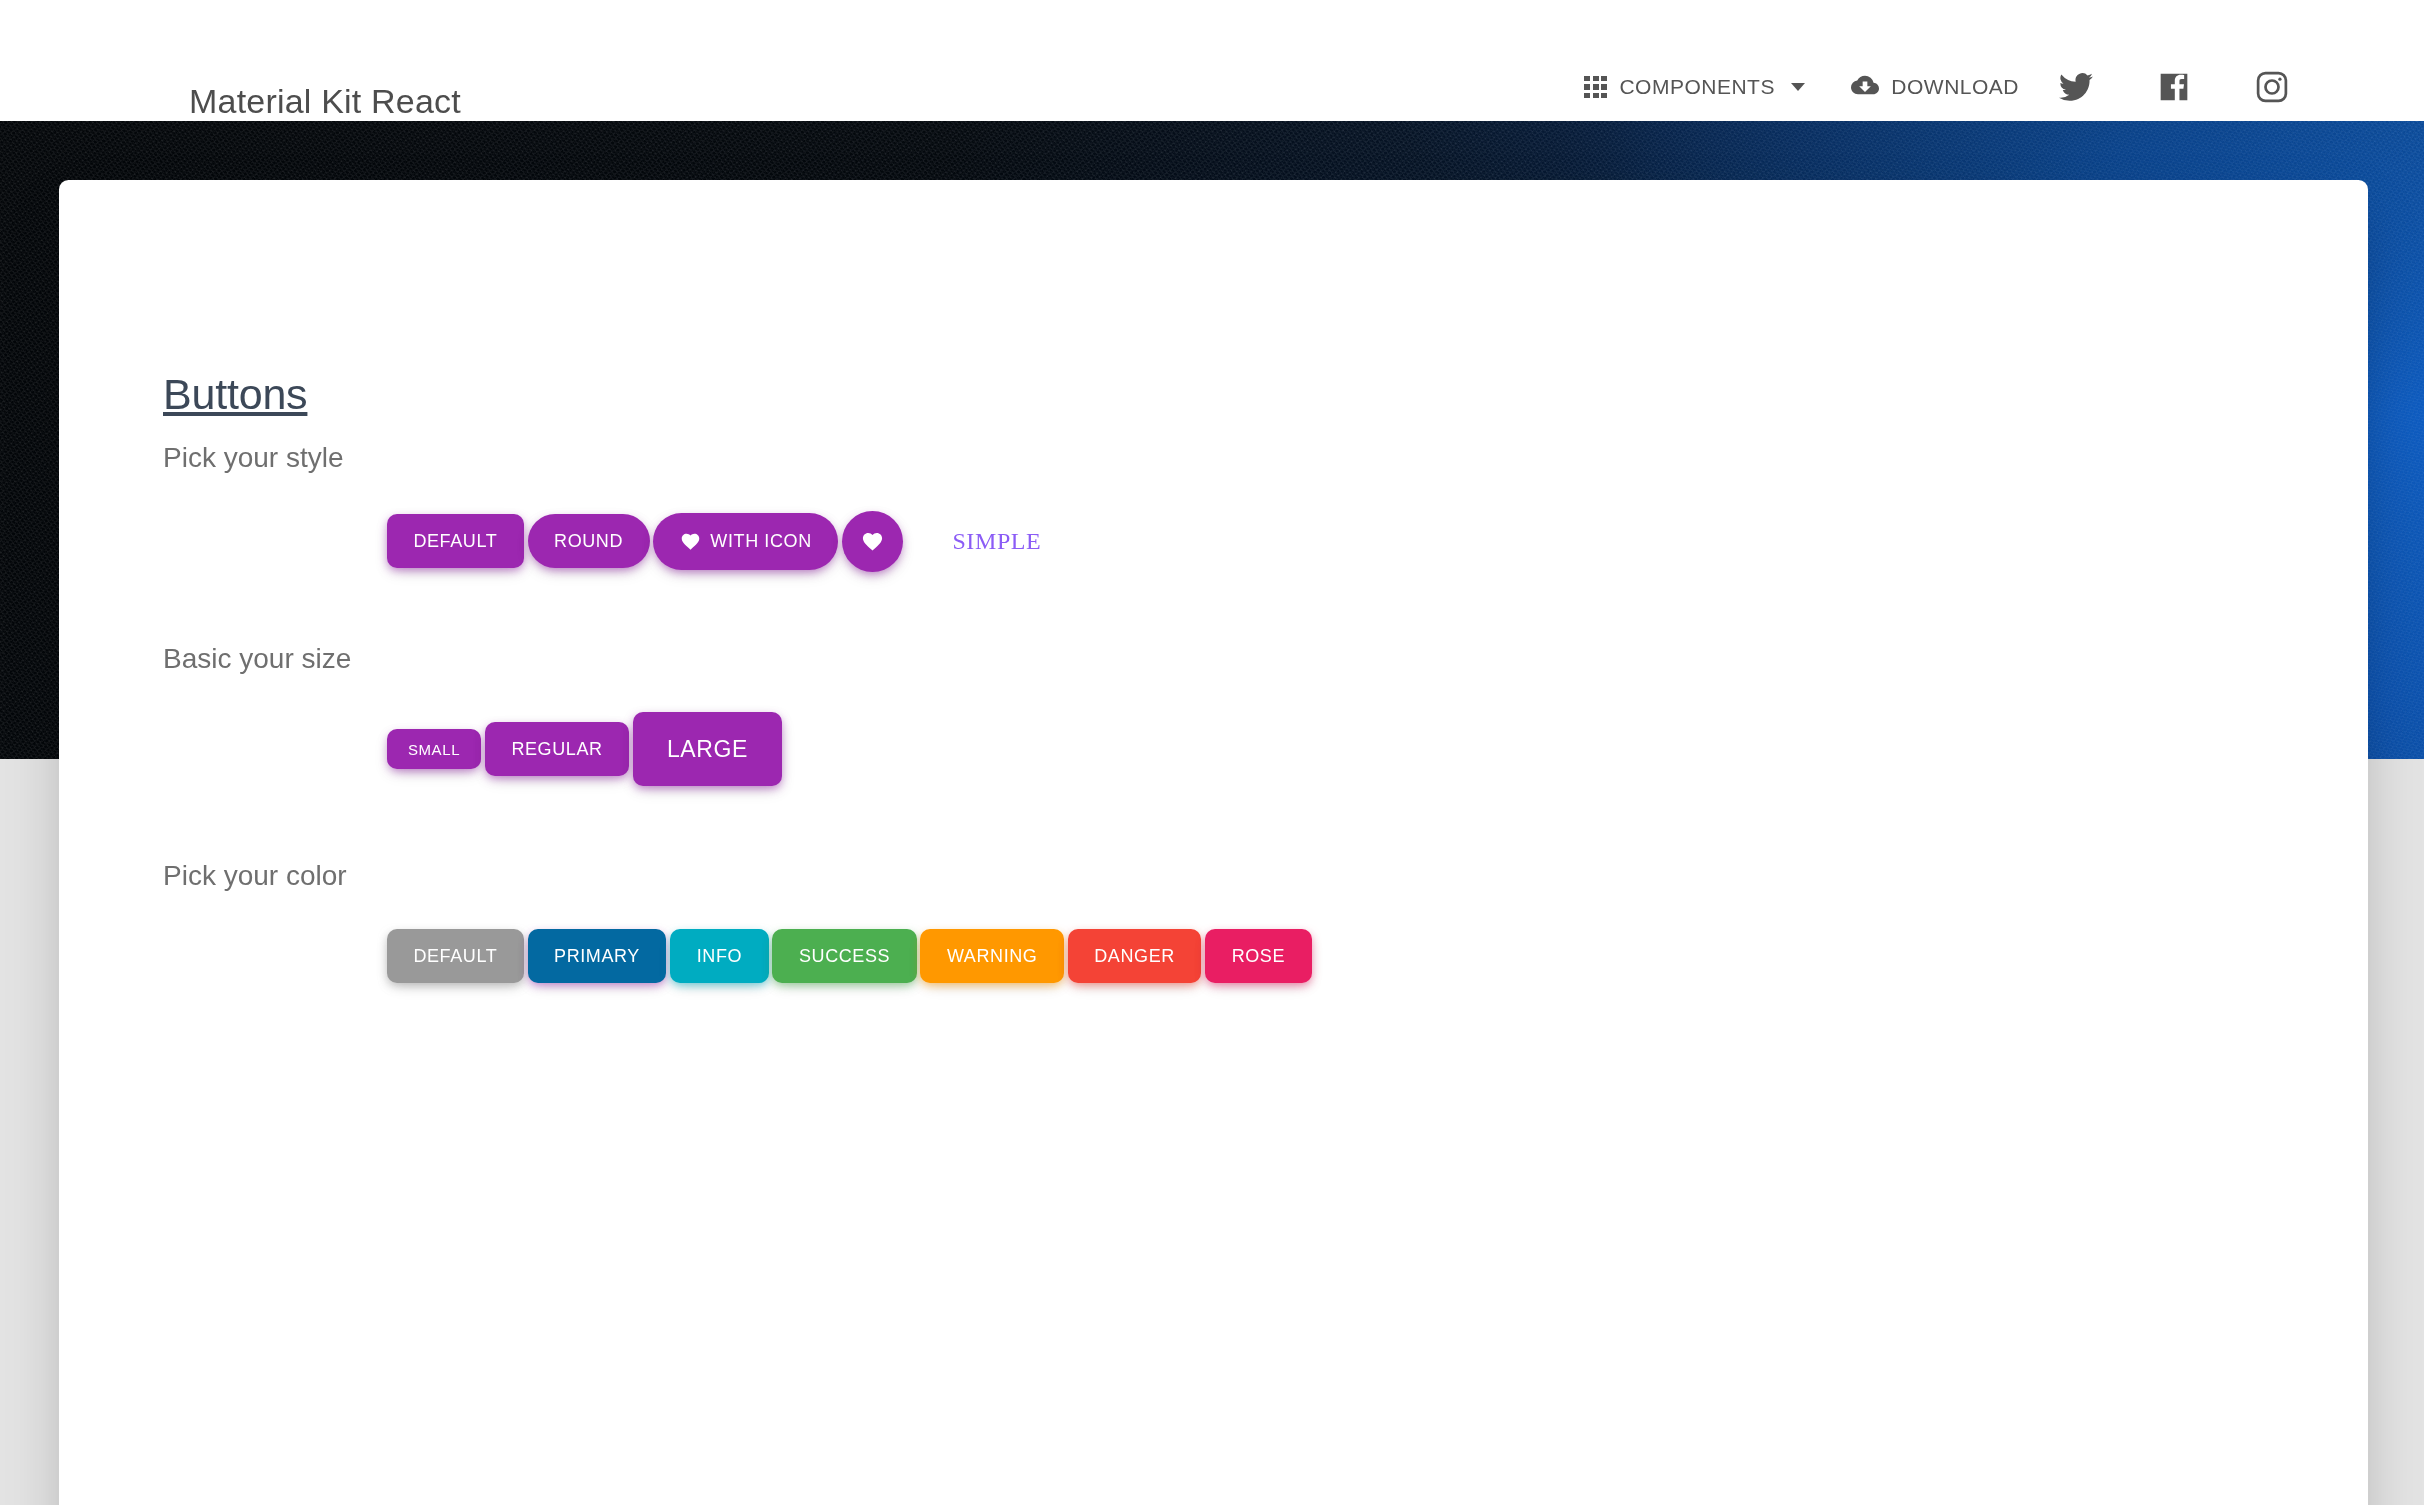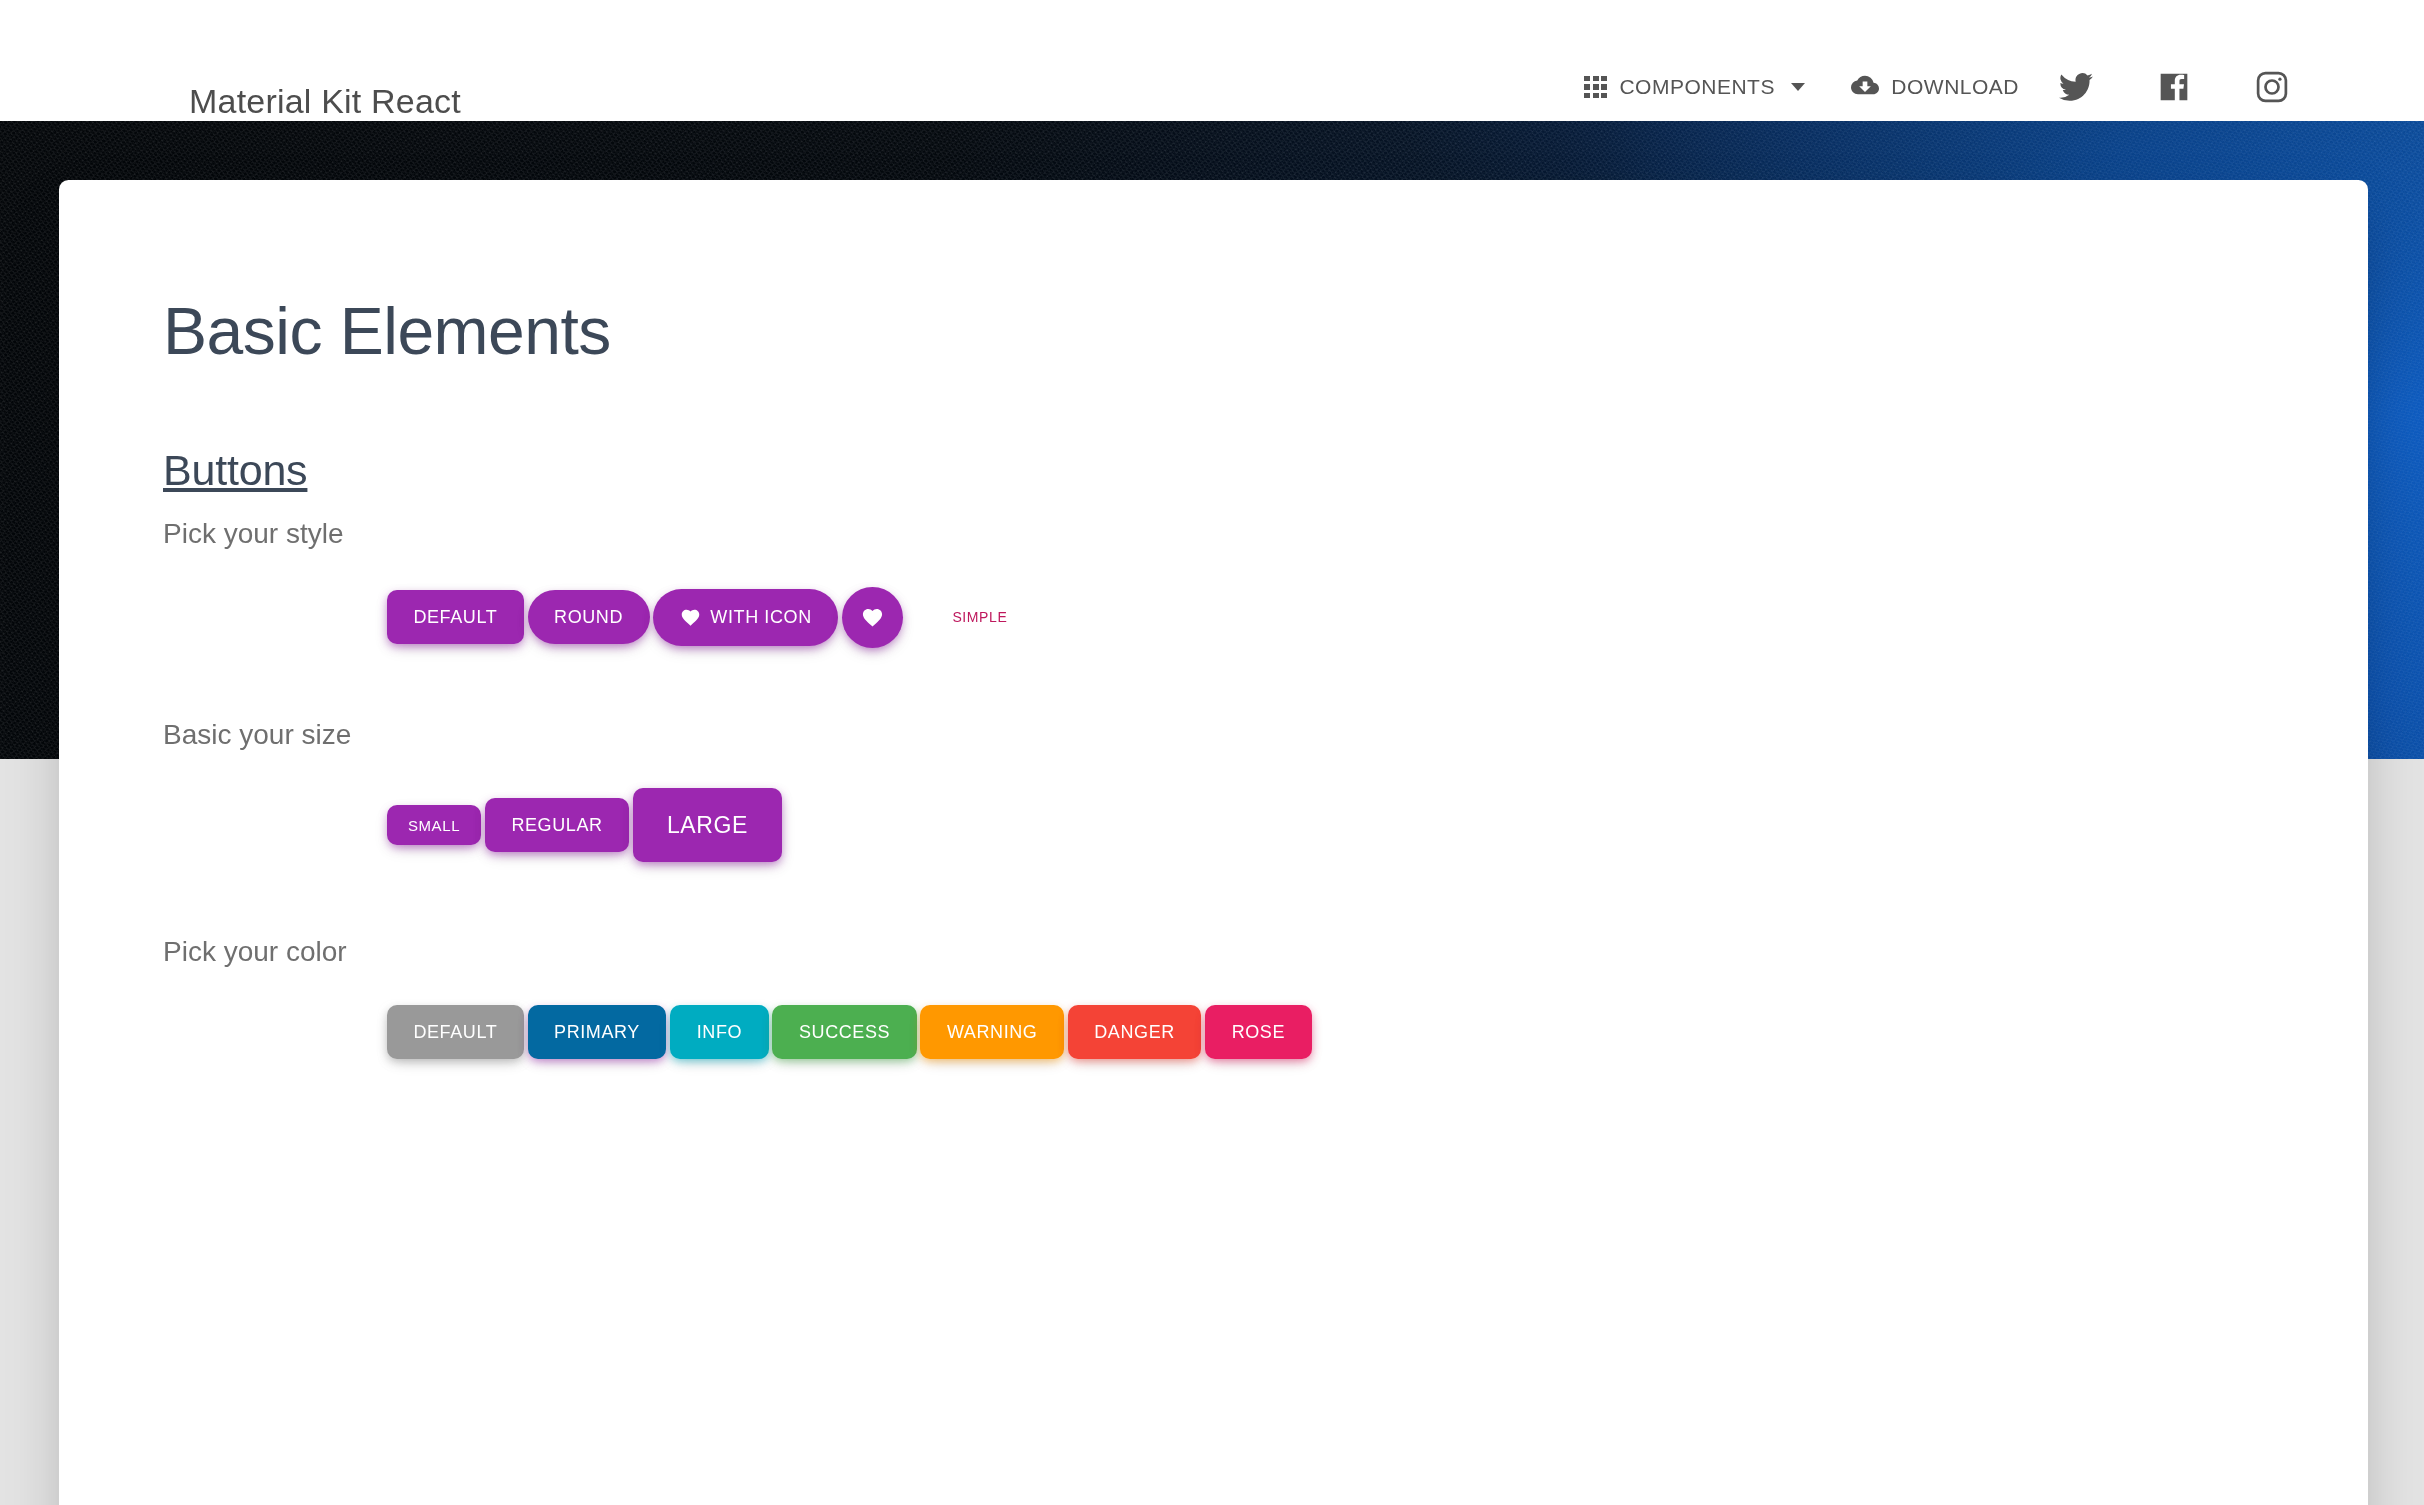--- a/index.html
+++ b/index.html
@@ -179,24 +179,25 @@
   .mk-btn.just-icon {
     border-radius: 50%;
     width: 61px; height: 61px;
     padding: 0;
   }
   .mk-btn.sm { font-size: 15px; padding: 12.3px 21px; }
   .mk-btn.lg { font-size: 23px; padding: 25.6px 34px; }
   .mk-btn.simple {
     background: transparent;
     box-shadow: none;
-    color: #be185d;
-    font-size: 14px;
+    color: #8b5cf6;
+    font-size: 24px;
     padding: 18px 26.5px;
     margin-left: 21px;
+    font-family: Liberation Serif, serif;
   }
 
   .c-default { background:#999999; box-shadow: 0 3.8px 9.5px -1.9px rgba(153,153,153,0.6), 0 5.7px 17px -5.7px rgba(0,0,0,0.2); }
   .c-primary { background:#0369a1; box-shadow: 0 3.8px 9.5px -1.9px rgba(156,39,176,0.55), 0 5.7px 17px -5.7px rgba(0,0,0,0.2); }
   .c-info    { background:#00acc1; box-shadow: 0 3.8px 9.5px -1.9px rgba(0,172,193,0.55), 0 5.7px 17px -5.7px rgba(0,0,0,0.2); }
   .c-success { background:#4caf50; box-shadow: 0 3.8px 9.5px -1.9px rgba(76,175,80,0.55), 0 5.7px 17px -5.7px rgba(0,0,0,0.2); }
   .c-warning { background:#ff9800; box-shadow: 0 3.8px 9.5px -1.9px rgba(255,152,0,0.55), 0 5.7px 17px -5.7px rgba(0,0,0,0.2); }
   .c-danger  { background:#f44336; box-shadow: 0 3.8px 9.5px -1.9px rgba(244,67,54,0.55), 0 5.7px 17px -5.7px rgba(0,0,0,0.2); }
   .c-rose    { background:#e91e63; box-shadow: 0 3.8px 9.5px -1.9px rgba(233,30,99,0.55), 0 5.7px 17px -5.7px rgba(0,0,0,0.2); }
 
@@ -259,21 +260,20 @@
         <circle cx="17.6" cy="6.5" r="1.15" fill="#555555" stroke="none"></circle>
       </svg>
     </div>
 
   </div>
 </div>
 
 <div class="card">
   <div class="card-inner">
 
-    <h1 class="page-title">Basic Elements</h1>
 
     <h2 class="section-title">Buttons</h2>
 
     <div class="sub-label">Pick your style</div>
     <div class="btn-row">
       <button class="mk-btn">DEFAULT</button>
       <button class="mk-btn round">ROUND</button>
       <button class="mk-btn round">
         <svg class="heart" viewBox="0 0 24 24">
             <path d="M12 21.35l-1.45-1.32C5.4 15.36 2 12.28 2 8.5 2 5.42 4.42 3 7.5 3c1.74 0 3.41.81 4.5 2.09C13.09 3.81 14.76 3 16.5 3 19.58 3 22 5.42 22 8.5c0 3.78-3.4 6.86-8.55 11.54L12 21.35z"></path>

